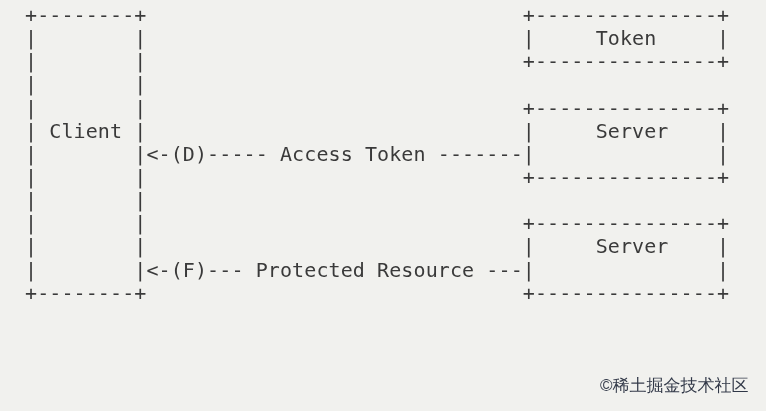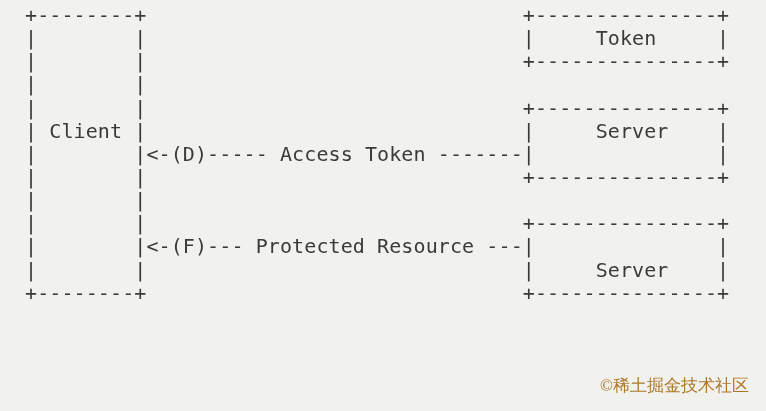--- a/index.html
+++ b/index.html
@@ -30,41 +30,41 @@
     color: #3a3a3a;
   }
   .ascii .line {
     white-space: pre;
     height: 23.15px;
   }
   .watermark {
     position: absolute;
     left: 600px;
     top: 376px;
-    font-family: Liberation Serif, serif;
+    font-family: Liberation Sans, sans-serif;
     font-size: 17px;
     line-height: 20px;
-    color: #a16207;
+    color: #0f172a;
     opacity: 0.85;
     white-space: nowrap;
   }
 </style>
 </head>
 <body>
 
 <div class="code-block">
   <div class="ascii">
     <div class="line">+--------+                               +---------------+</div>
     <div class="line">|        |                               |     Token     |</div>
     <div class="line">|        |                               +---------------+</div>
     <div class="line">|        |</div>
     <div class="line">|        |                               +---------------+</div>
     <div class="line">| Client |                               |     Server    |</div>
     <div class="line">|        |&lt;-(D)----- Access Token -------|               |</div>
     <div class="line">|        |                               +---------------+</div>
     <div class="line">|        |</div>
     <div class="line">|        |                               +---------------+</div>
+    <div class="line">|        |                               |     Server    |</div>
     <div class="line">|        |&lt;-(F)--- Protected Resource ---|               |</div>
-    <div class="line">|        |                               |     Server    |</div>
     <div class="line">+--------+                               +---------------+</div>
   </div>
   <span class="watermark">©稀土掘金技术社区</span>
 </div>
 
 </body></html>

